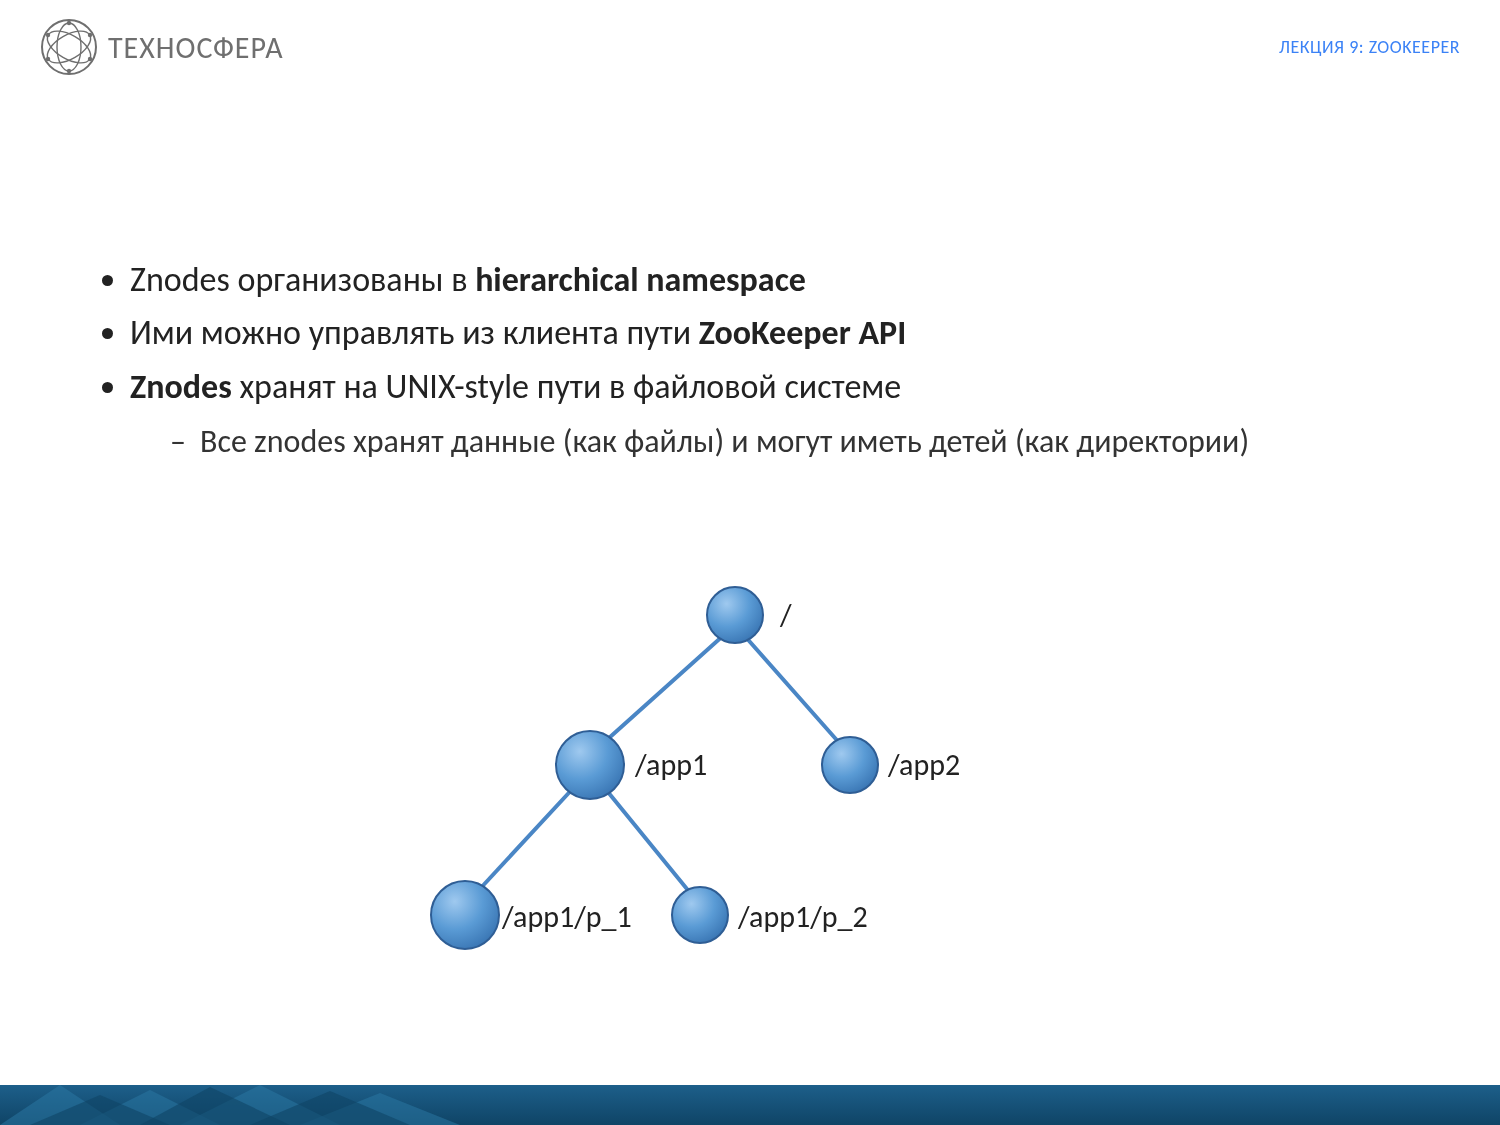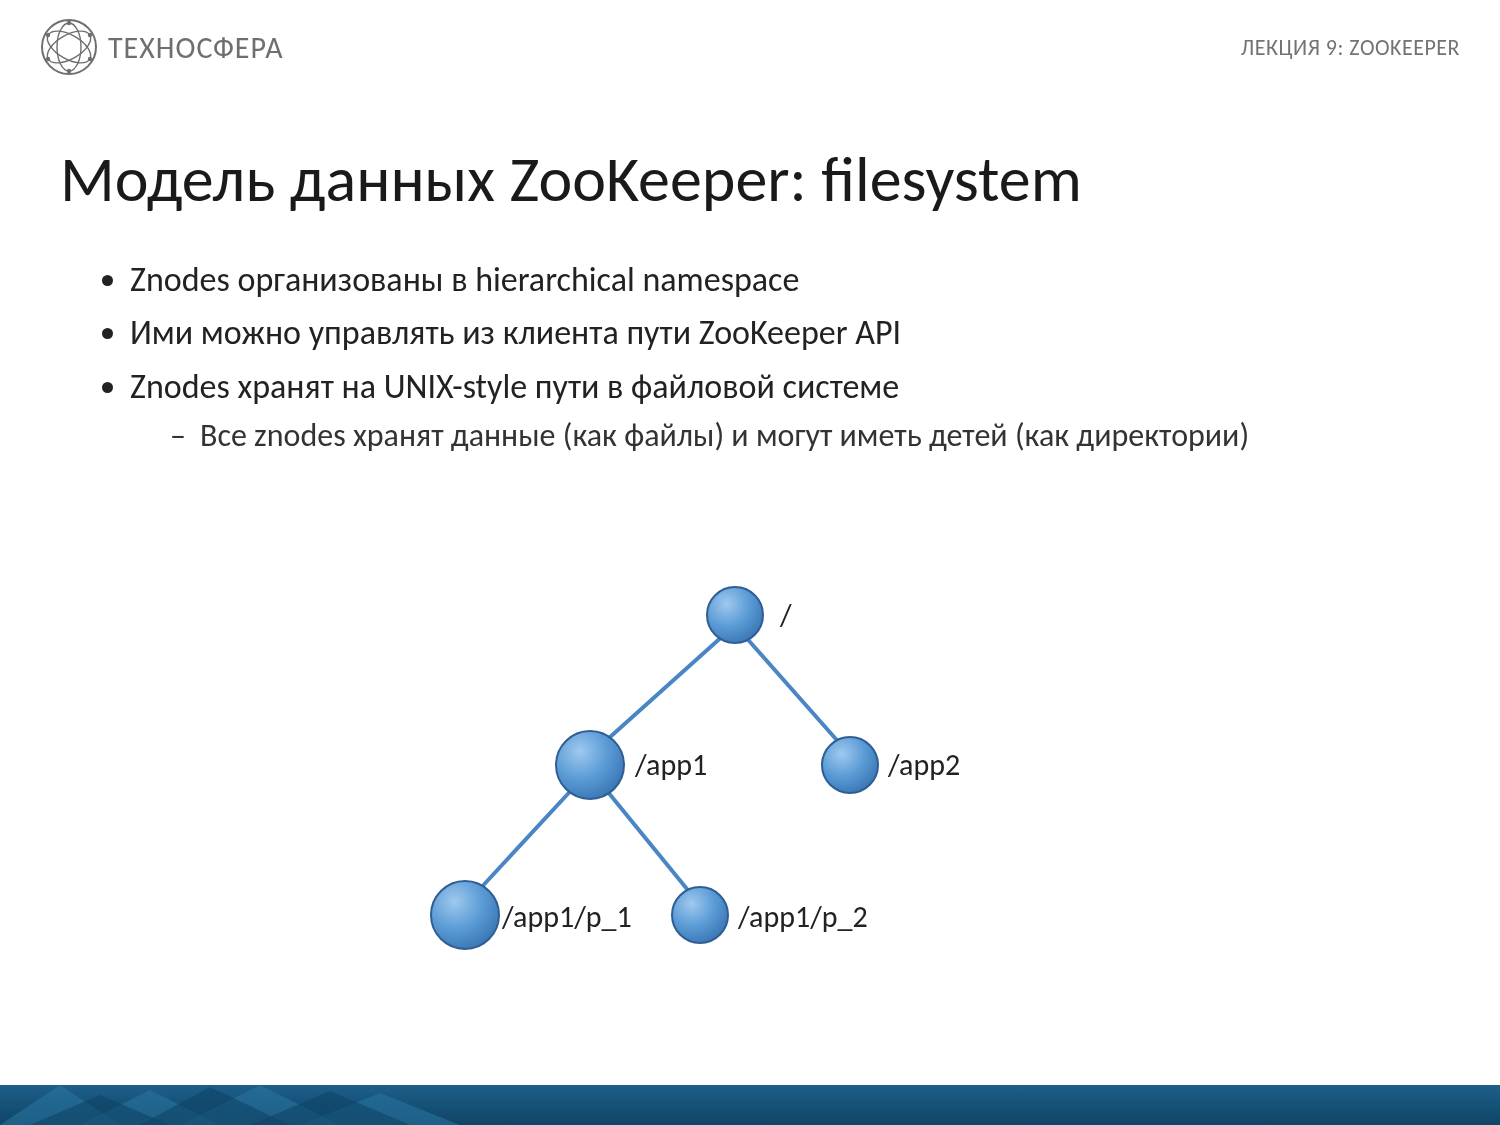--- a/index.html
+++ b/index.html
@@ -2,29 +2,29 @@
 <html><head>
 <meta charset="utf-8">
 <style>
   * { box-sizing: border-box; margin: 0; padding: 0; }
   html, body { width: 1500px; height: 1125px; font-family: Calibri, Arial, sans-serif; background: #fff; color: #222; }
   .slide { position: relative; width: 1500px; height: 1125px; overflow: hidden; }
   .header { position: absolute; top: 18px; left: 40px; right: 40px; display: flex; justify-content: space-between; align-items: center; }
   .logo { display: flex; align-items: center; gap: 10px; }
   .logo-mark { width: 58px; height: 58px; }
   .logo-text { font-size: 30px; letter-spacing: 1px; color: #6f6f6f; font-weight: 400; }
-  .lecture-label { font-size: 22px; color: #737373; letter-spacing: 0.5px; }
+  .lecture-label { font-size: 18px; color: #3b82f6; letter-spacing: 0.5px; }
   .title { position: absolute; top: 140px; left: 60px; font-size: 64px; font-weight: 400; color: #1a1a1a; }
   .bullets { position: absolute; top: 255px; left: 90px; right: 60px; font-size: 34px; line-height: 1.45; color: #222; }
   ul.top { list-style: disc; padding-left: 40px; }
   ul.top > li { margin-bottom: 4px; }
-  ul.sub { list-style: none; padding-left: 40px; margin-top: 2px; }
+  ul.sub { list-style: none; padding-left: 40px; margin-top: 8px; }
   ul.sub > li { position: relative; padding-left: 30px; font-size: 32px; color: #333; }
   ul.sub > li::before { content: "–"; position: absolute; left: 0; }
-  b { font-weight: 400; }
+  b { font-weight: 700; }
   .diagram { position: absolute; left: 380px; top: 570px; width: 740px; height: 420px; }
   .footer-band { position: absolute; left: 0; right: 0; bottom: 0; height: 40px; background: linear-gradient(180deg,#1d5f8a 0%, #0f4466 100%); overflow: hidden; }
   .footer-band svg { position:absolute; left:0; top:0; width: 520px; height: 40px; }
 </style>
 </head>
 <body>
 <div class="slide">
 
   <div class="header">
     <div class="logo">
@@ -44,21 +44,20 @@
             <circle cx="50" cy="41" r="2.2"></circle>
               <circle cx="8" cy="17" r="2.2"></circle>
           </g>
         </svg>
       </span>
       <span class="logo-text">ТЕХНОСФЕРА</span>
     </div>
     <div class="lecture-label">ЛЕКЦИЯ 9: ZOOKEEPER</div>
   </div>
 
-  <h1 class="title">Модель данных ZooKeeper: filesystem</h1>
 
   <div class="bullets">
     <ul class="top">
       <li>
         <span>Znodes организованы в </span><b>hierarchical namespace</b>
       </li>
       <li>
         <span>Ими можно управлять из клиента пути </span><b>ZooKeeper API</b>
       </li>
       <li>

